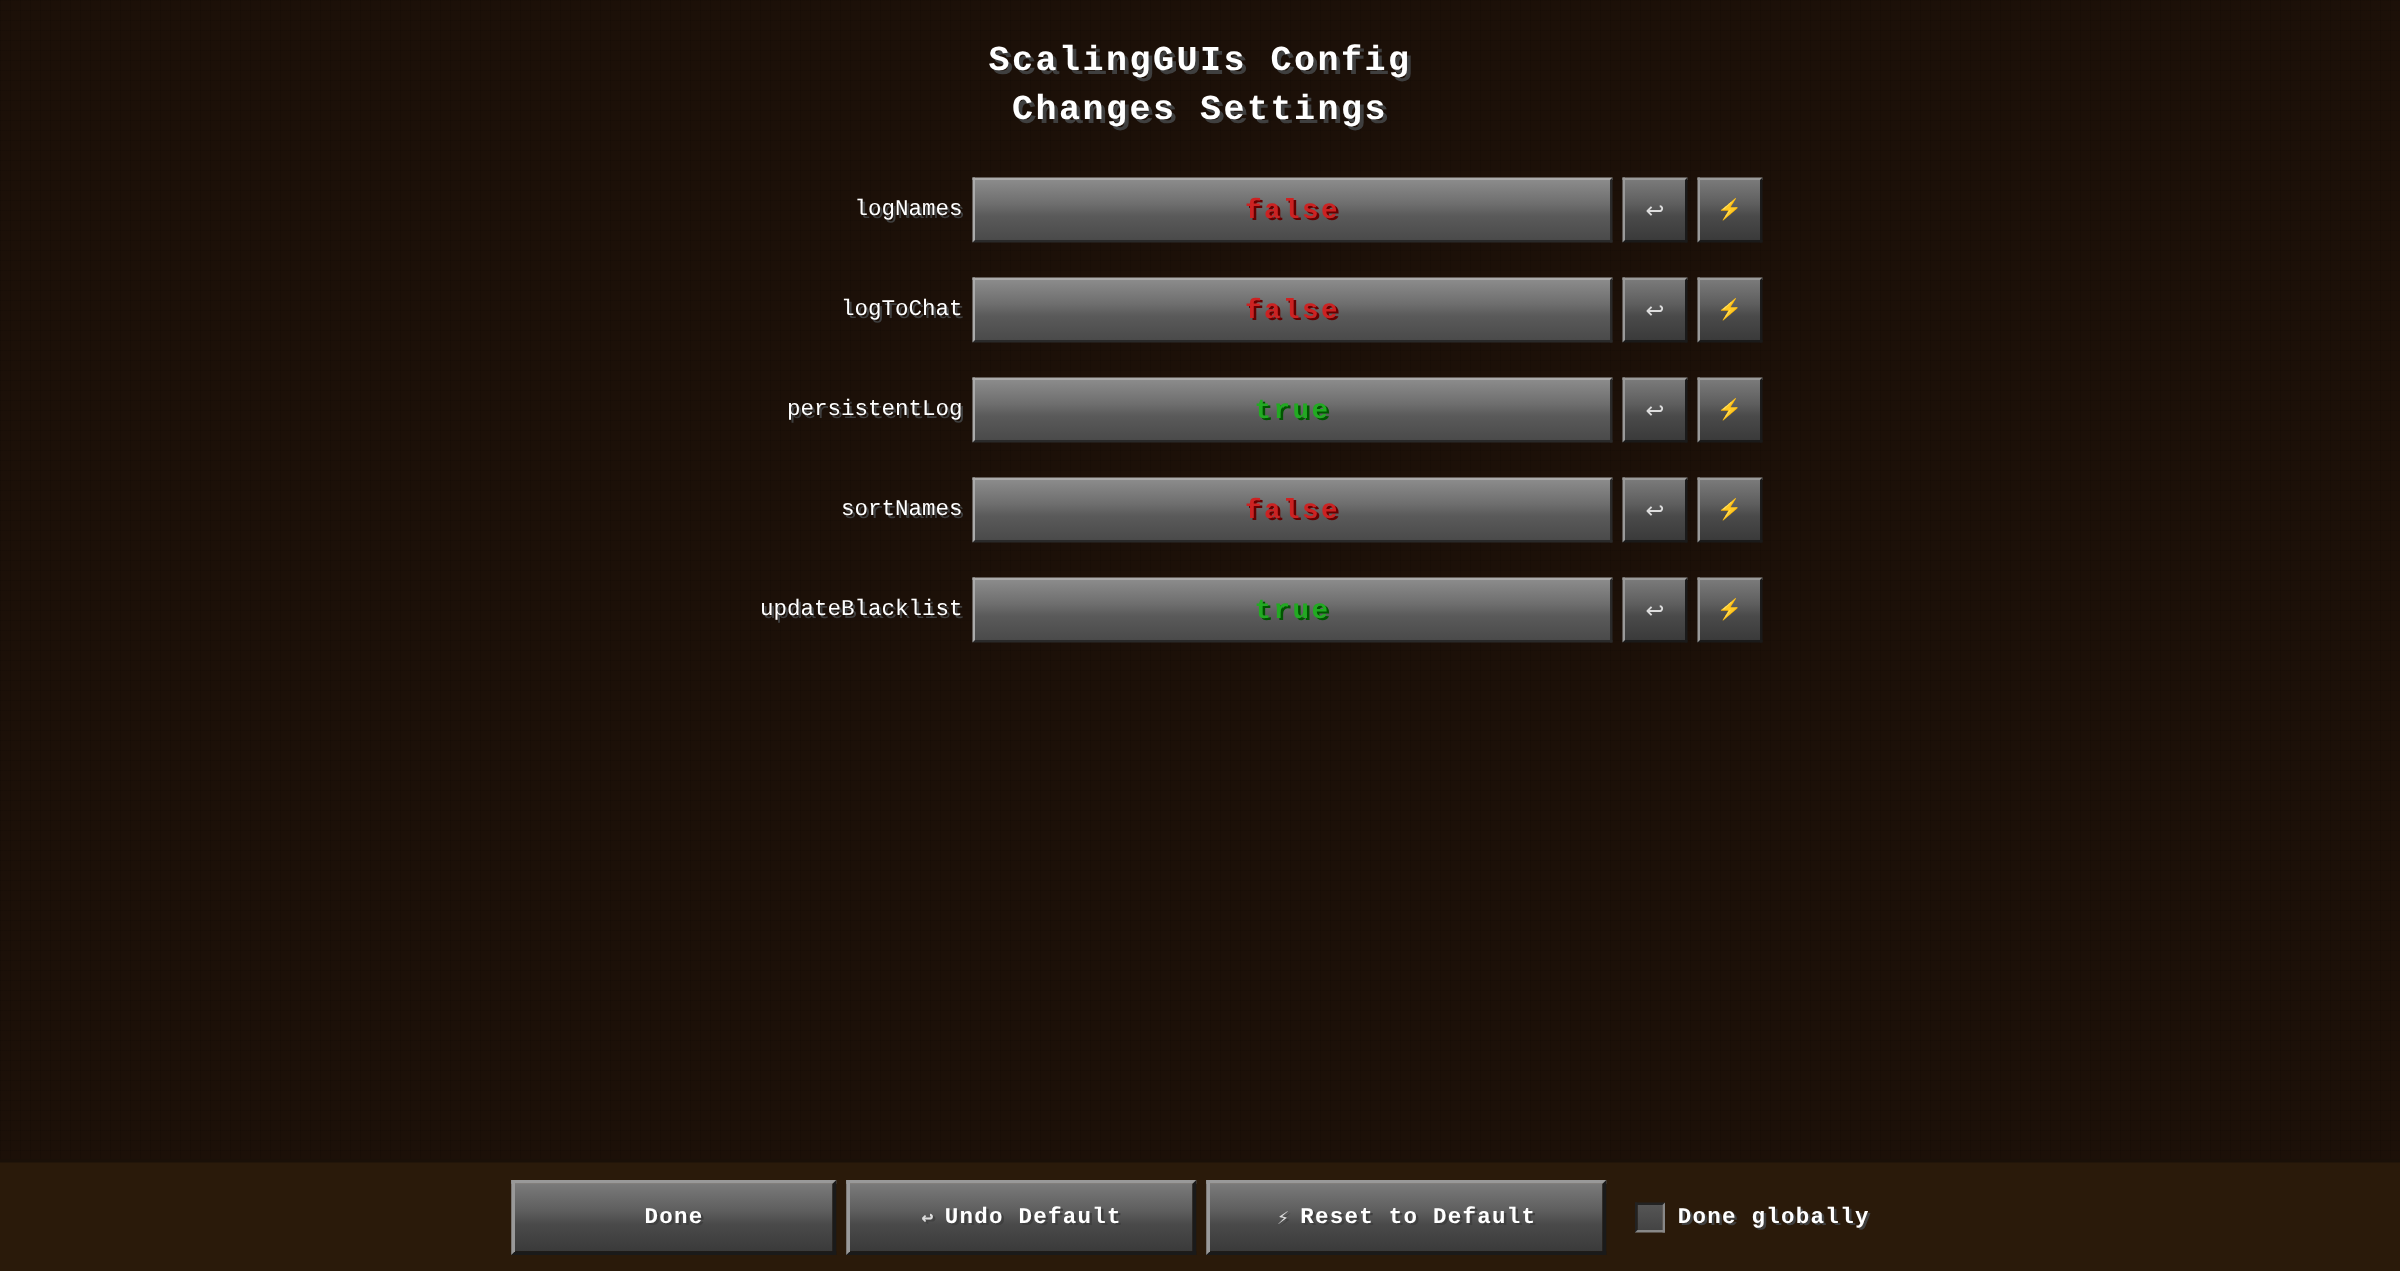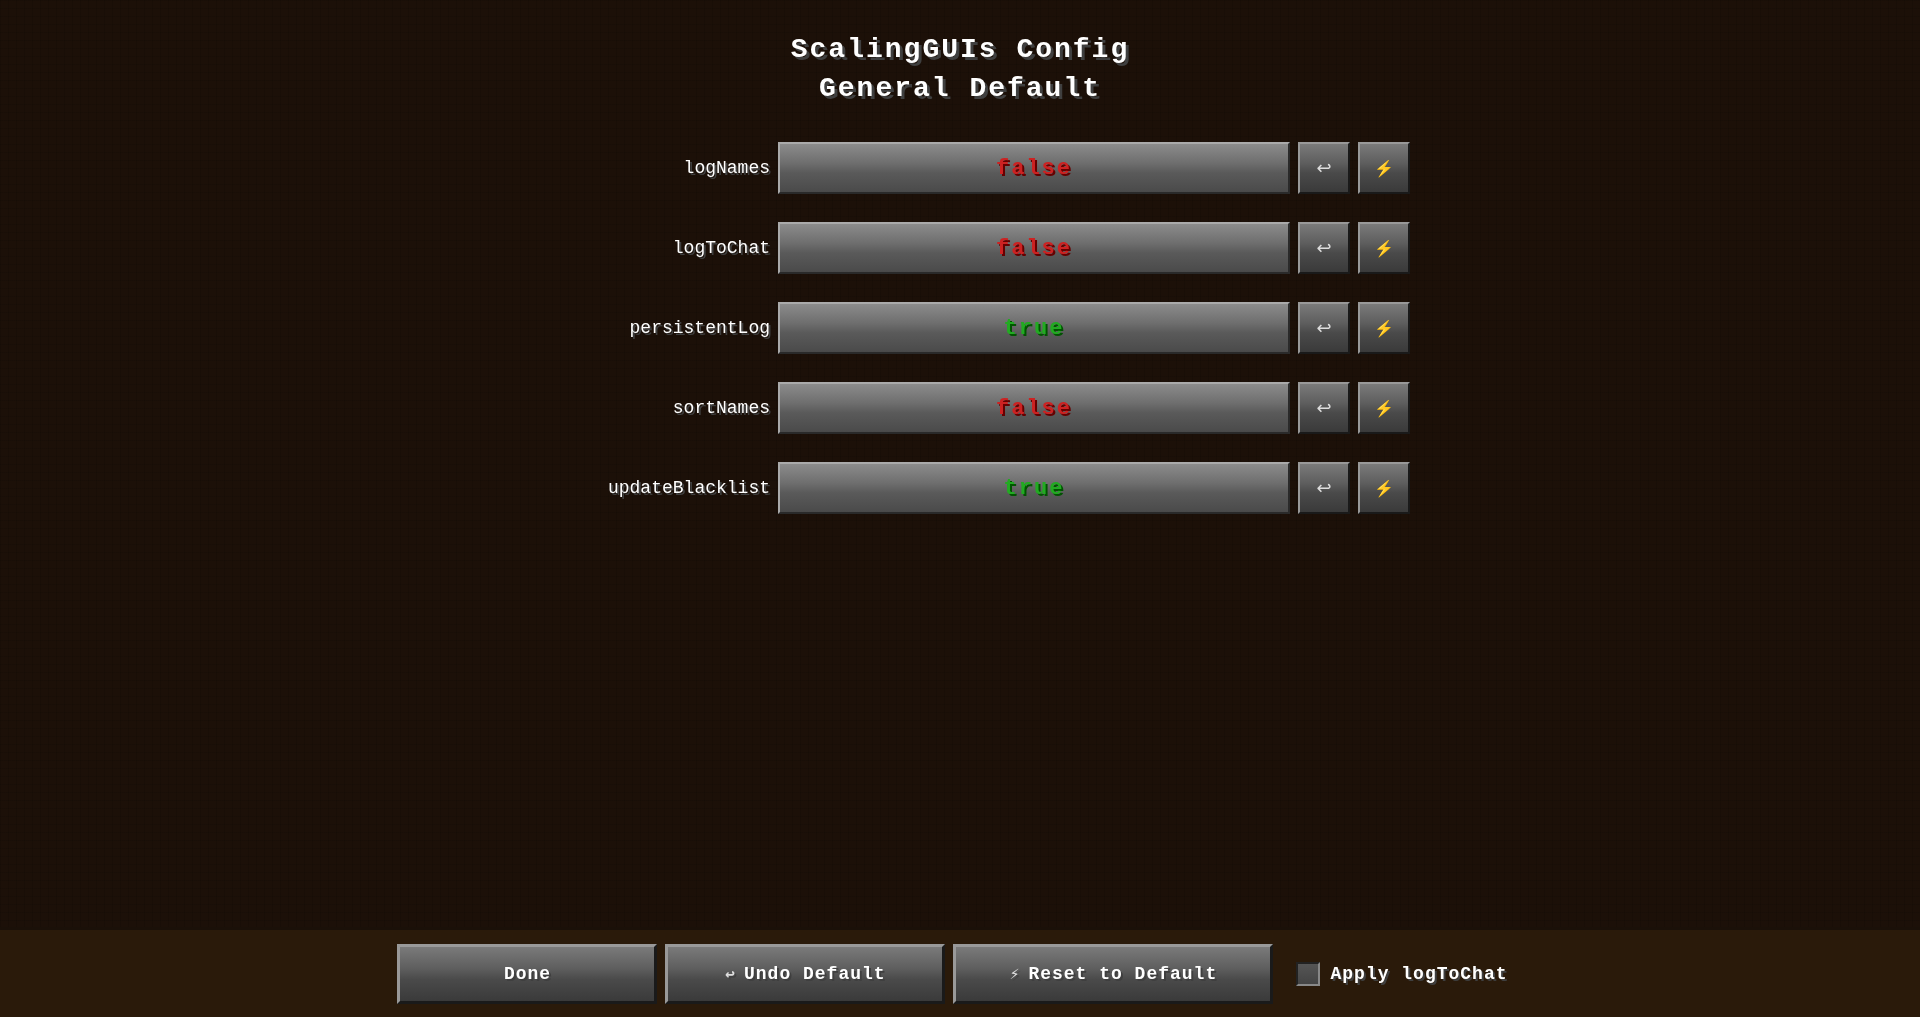--- a/index.html
+++ b/index.html
@@ -242,21 +242,21 @@
       opacity: 0.8;
     }
   </style>
 </head>
 <body>
 
 <div class="page-container">
 
   <div class="title-section">
     <span class="title-line">ScalingGUIs Config</span>
-    <span class="title-line">General Default</span>
+    <span class="title-line">Changes Settings</span>
   </div>
 
   <div class="settings-area" id="settings-container">
   <div class="setting-row">
         <span class="setting-label">logNames</span>
         <button class="setting-value-btn false-value">false</button>
         <button class="icon-btn">
           <span style="font-size:18px;">↩</span>
         </button>
         <button class="icon-btn">
@@ -310,16 +310,16 @@
     <button class="bottom-btn undo-btn">
       <span class="icon-symbol">↩</span>
       <span>Undo Default</span>
     </button>
     <button class="bottom-btn reset-btn">
       <span class="icon-symbol">⚡</span>
       <span>Reset to Default</span>
     </button>
     <div class="apply-globally-container">
       <div class="checkbox"></div>
-      <span class="apply-globally-label">Apply logToChat</span>
+      <span class="apply-globally-label">Done globally</span>
     </div>
   </div>
 </div>
 
 </body></html>

